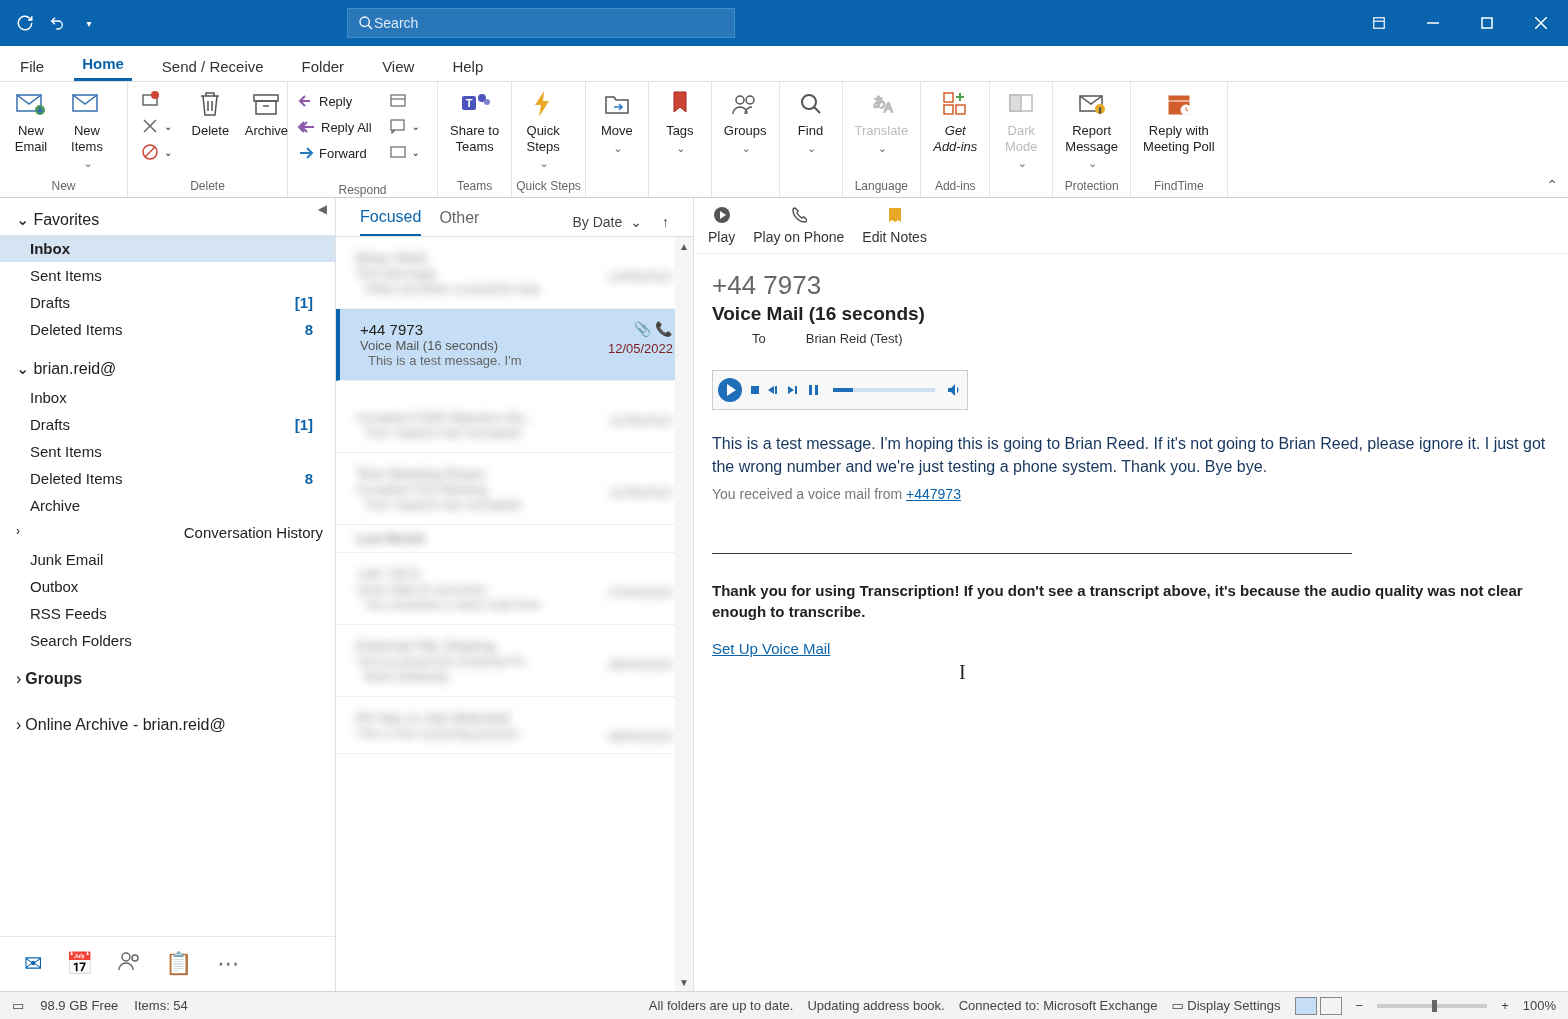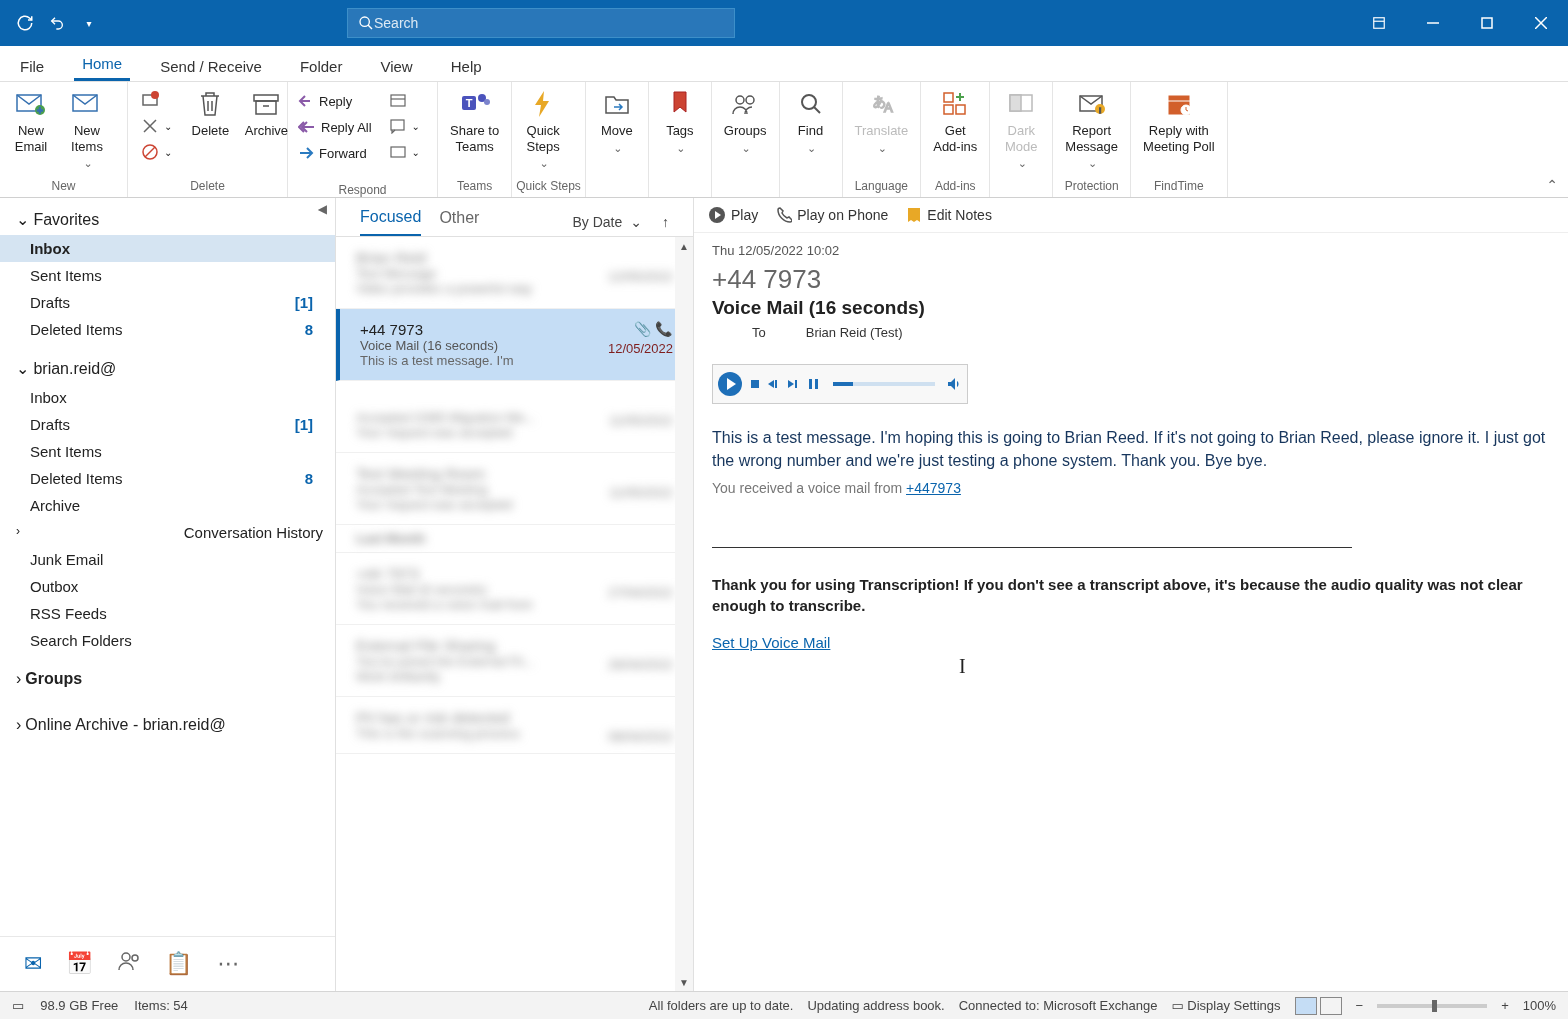--- a/index.html
+++ b/index.html
@@ -8,21 +8,21 @@
 .tb-left { display:flex; align-items:center; gap:10px; padding-left:14px; }
 .tb-icon { width:22px; height:22px; display:flex; align-items:center; justify-content:center; cursor:pointer; }
 .tb-search { position:absolute; left:347px; top:8px; width:388px; height:30px; background:#2977b9; border:1px solid #3d8fc9; display:flex; align-items:center; padding:0 10px; }
 .tb-search input { background:transparent; border:none; color:#fff; font-size:14px; flex:1; outline:none; }
 .tb-search input::placeholder { color:#dce9f4; }
 .tb-right { position:absolute; right:0; display:flex; align-items:center; height:100%; }
 .tb-btn { width:54px; height:46px; display:flex; align-items:center; justify-content:center; cursor:pointer; }
 
 .menubar { height:36px; background:#fff; display:flex; align-items:flex-end; padding-left:12px; gap:22px; border-bottom:1px solid #e0e0e0; }
 .menuitem { padding:6px 8px; font-size:15px; cursor:pointer; color:#333; }
-.menuitem.active { color:#0a64ad; border-bottom:3px solid #0a64ad; font-weight:400; }
+.menuitem.active { color:#0a64ad; border-bottom:3px solid #0a64ad; font-weight:700; }
 
 .ribbon { height:116px; background:#fff; border-bottom:1px solid #d0d0d0; display:flex; }
 .rgroup { border-right:1px solid #e5e5e5; display:flex; flex-direction:column; padding:2px 4px 0; }
 .rgroup-content { display:flex; flex:1; align-items:flex-start; gap:2px; }
 .rgroup-label { text-align:center; font-size:12px; color:#666; padding:2px 0 4px; }
 .rbtn-big { display:flex; flex-direction:column; align-items:center; justify-content:flex-start; padding:4px 8px; cursor:pointer; min-width:54px; text-align:center; font-size:13px; line-height:1.2; gap:3px; }
 .rbtn-small { display:flex; align-items:center; gap:5px; padding:2px 6px; font-size:13px; cursor:pointer; height:26px; }
 .ricon { width:32px; height:32px; display:flex; align-items:center; justify-content:center; }
 .rcol { display:flex; flex-direction:column; }
 
@@ -39,30 +39,30 @@
 .msglist { width:358px; border-right:1px solid #e0e0e0; display:flex; flex-direction:column; }
 .ml-tabs { display:flex; gap:18px; padding:10px 24px 0; border-bottom:1px solid #e0e0e0; align-items:center; }
 .ml-tab { font-size:16px; padding-bottom:8px; cursor:pointer; color:#666; }
 .ml-tab.active { color:#0a64ad; border-bottom:2px solid #0a64ad; font-weight:500; }
 .ml-sort { margin-left:auto; font-size:14px; color:#444; display:flex; align-items:flex-end; gap:8px; }
 .ml-items { flex:1; overflow:hidden; position:relative; }
 .mi { padding:12px 20px; border-bottom:1px solid #f0f0f0; cursor:pointer; position:relative; }
 .mi.selected { background:#c5ddf5; border-left:4px solid #0a64ad; }
 .mi-from { font-size:15px; font-weight:400; }
 .mi-sub { font-size:13px; color:#555; }
-.mi-prev { font-size:13px; color:#666; }
+.mi-prev { font-size:13px; color:#666;margin-left:8px; }
 .mi-date { position:absolute; right:20px; top:32px; font-size:13px; color:#7f1d1d; }
 .mi-icons { position:absolute; right:20px; top:12px; font-size:14px; color:#555; display:flex; gap:4px; }
 .mi-blur .mi-from,.mi-blur .mi-sub,.mi-blur .mi-prev,.mi-blur .mi-date { filter:blur(5px); color:#888; }
 .ml-scroll { position:absolute; right:0; top:0; width:18px; height:100%; background:#f5f5f5; display:flex; flex-direction:column; align-items:center; }
 .ml-scroll-btn { height:18px; font-size:10px; color:#555; cursor:pointer; display:flex; align-items:center; justify-content:center;}
 
 .reading { flex:1; display:flex; flex-direction:column; padding:0; }
 .rp-actions { display:flex; gap:18px; padding:8px 14px; align-items:center; border-bottom:1px solid #eee; }
-.rp-act { display:flex; align-items:center; gap:5px; font-size:14px; cursor:pointer; color:#333; }
+.rp-act { display:flex; align-items:center; gap:5px; font-size:14px; cursor:pointer; color:#333;flex-direction:column; }
 .rp-head { padding:10px 18px; }
 .rp-date { font-size:13px; color:#555; }
 .rp-caller { font-size:26px; color:#666; margin:6px 0 2px; }
 .rp-subject { font-size:19px; font-weight:600; }
 .rp-to { font-size:13px; color:#888; margin-top:6px; }
 .rp-to span { color:#333; margin-left:40px; }
 .rp-player { margin:14px 18px; width:256px; height:40px; border:1px solid #ccc; background:#f8f8f8; display:flex; align-items:center; padding:4px; gap:6px; }
 .rp-body { padding:8px 18px; font-size:16px; line-height:1.45; color:#17365d; }
 .rp-vmtext { font-size:14px; color:#777; margin-top:6px; }
 .rp-link { color:#0a64ad; text-decoration:underline; cursor:pointer; }
@@ -364,21 +364,21 @@
       <div class="rgroup-content">
         <div class="rbtn-big">
           <span class="ricon">
             <svg width="26" height="26" fill="none" stroke="#d25f2b" stroke-width="1.5">
               <rect x="2" y="2" width="9" height="9"></rect>
               <rect x="2" y="14" width="9" height="9"></rect>
               <rect x="14" y="14" width="9" height="9"></rect>
               <path d="M18 2v8M14 6h8" stroke="#4ca04c" stroke-width="2"></path>
             </svg>
           </span>
-          <span style="white-space:pre;">Get
+          <span style="white-space:pre;font-style:italic;">Get
 Add-ins</span>
         </div>
       </div>
       <div class="rgroup-label">Add-ins</div>
     </div>
   <div class="rgroup">
       <div class="rgroup-content">
         <div class="rbtn-big chev" style="color:#bbb;">
           <span class="ricon">
             <svg width="26" height="22" fill="none" stroke="#bbb" stroke-width="1.5">
@@ -596,21 +596,20 @@
           <span>Play on Phone</span>
         </div>
       <div class="rp-act">
           <svg width="16" height="18" fill="#e8a826">
             <path d="M2 2h12v14l-3-2-3 2-3-2-3 2z"></path>
           </svg>
           <span>Edit Notes</span>
         </div>
     </div>
     <div class="rp-head">
-      <div class="rp-date">Thu 12/05/2022 10:02</div>
       <div class="rp-caller">+44 7973</div>
       <div class="rp-subject">Voice Mail (16 seconds)</div>
       <div class="rp-to"><span>To</span><span>Brian Reid (Test)</span></div>
     </div>
     <div class="rp-player">
       <svg width="26" height="26">
           <circle cx="13" cy="13" r="12" fill="#1e6fb8"></circle>
           <path d="M10 7l9 6-9 6z" fill="#fff"></path>
         </svg>
       <svg width="12" height="12" fill="#1e6fb8">

